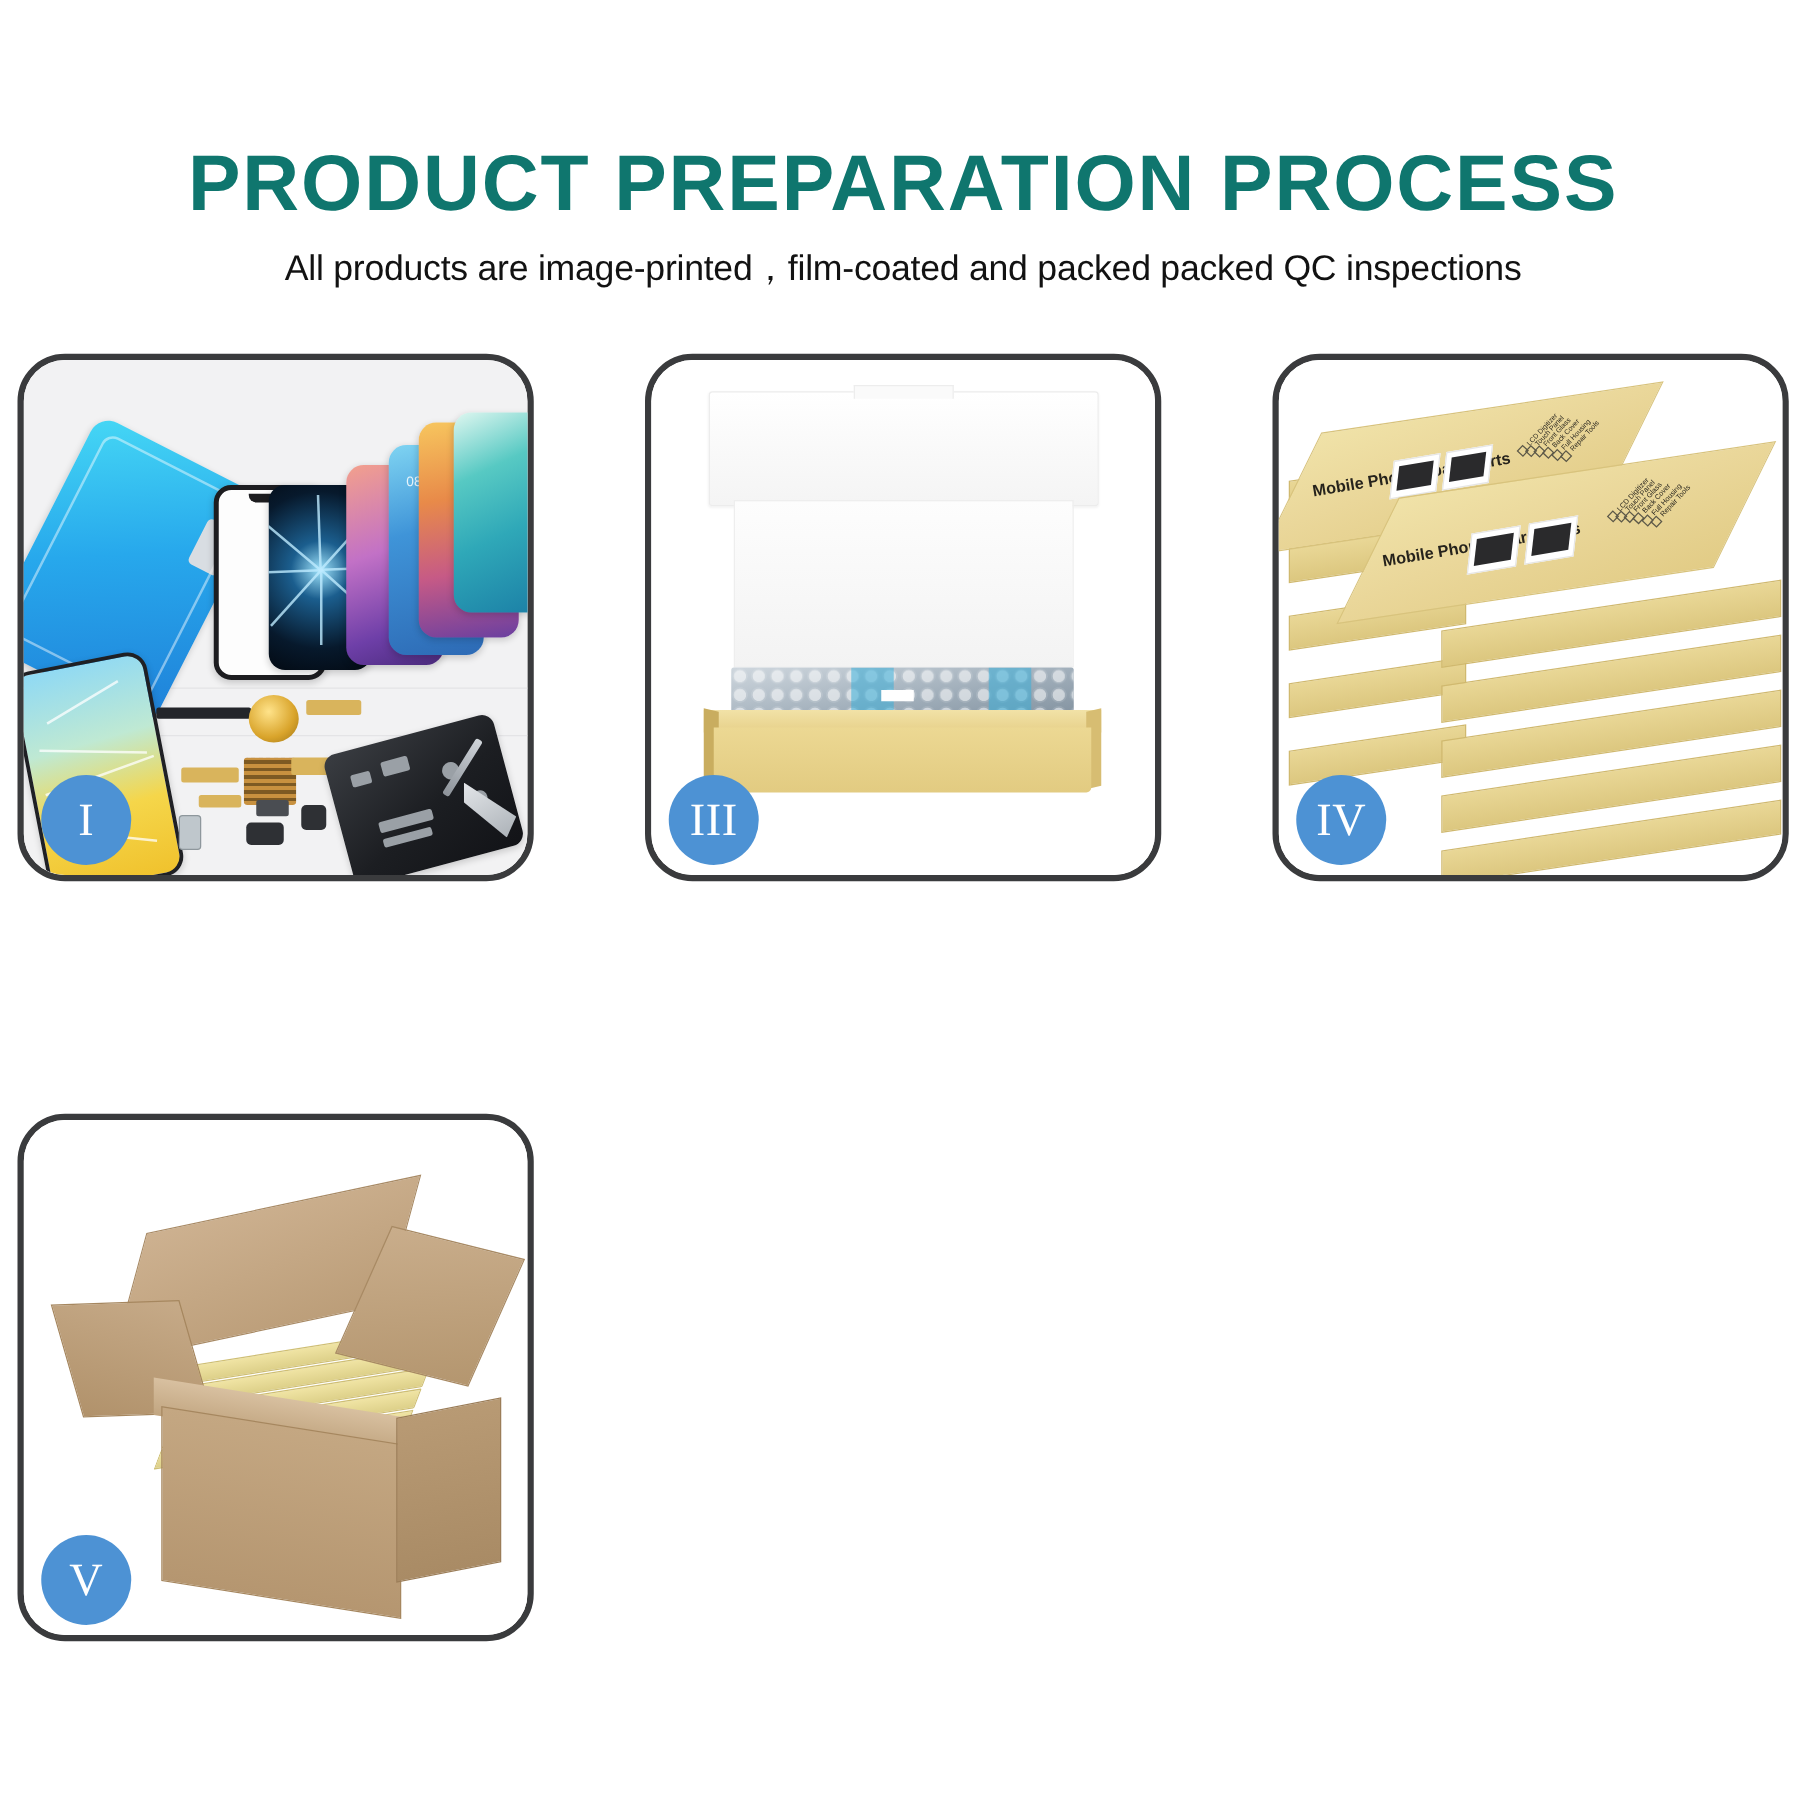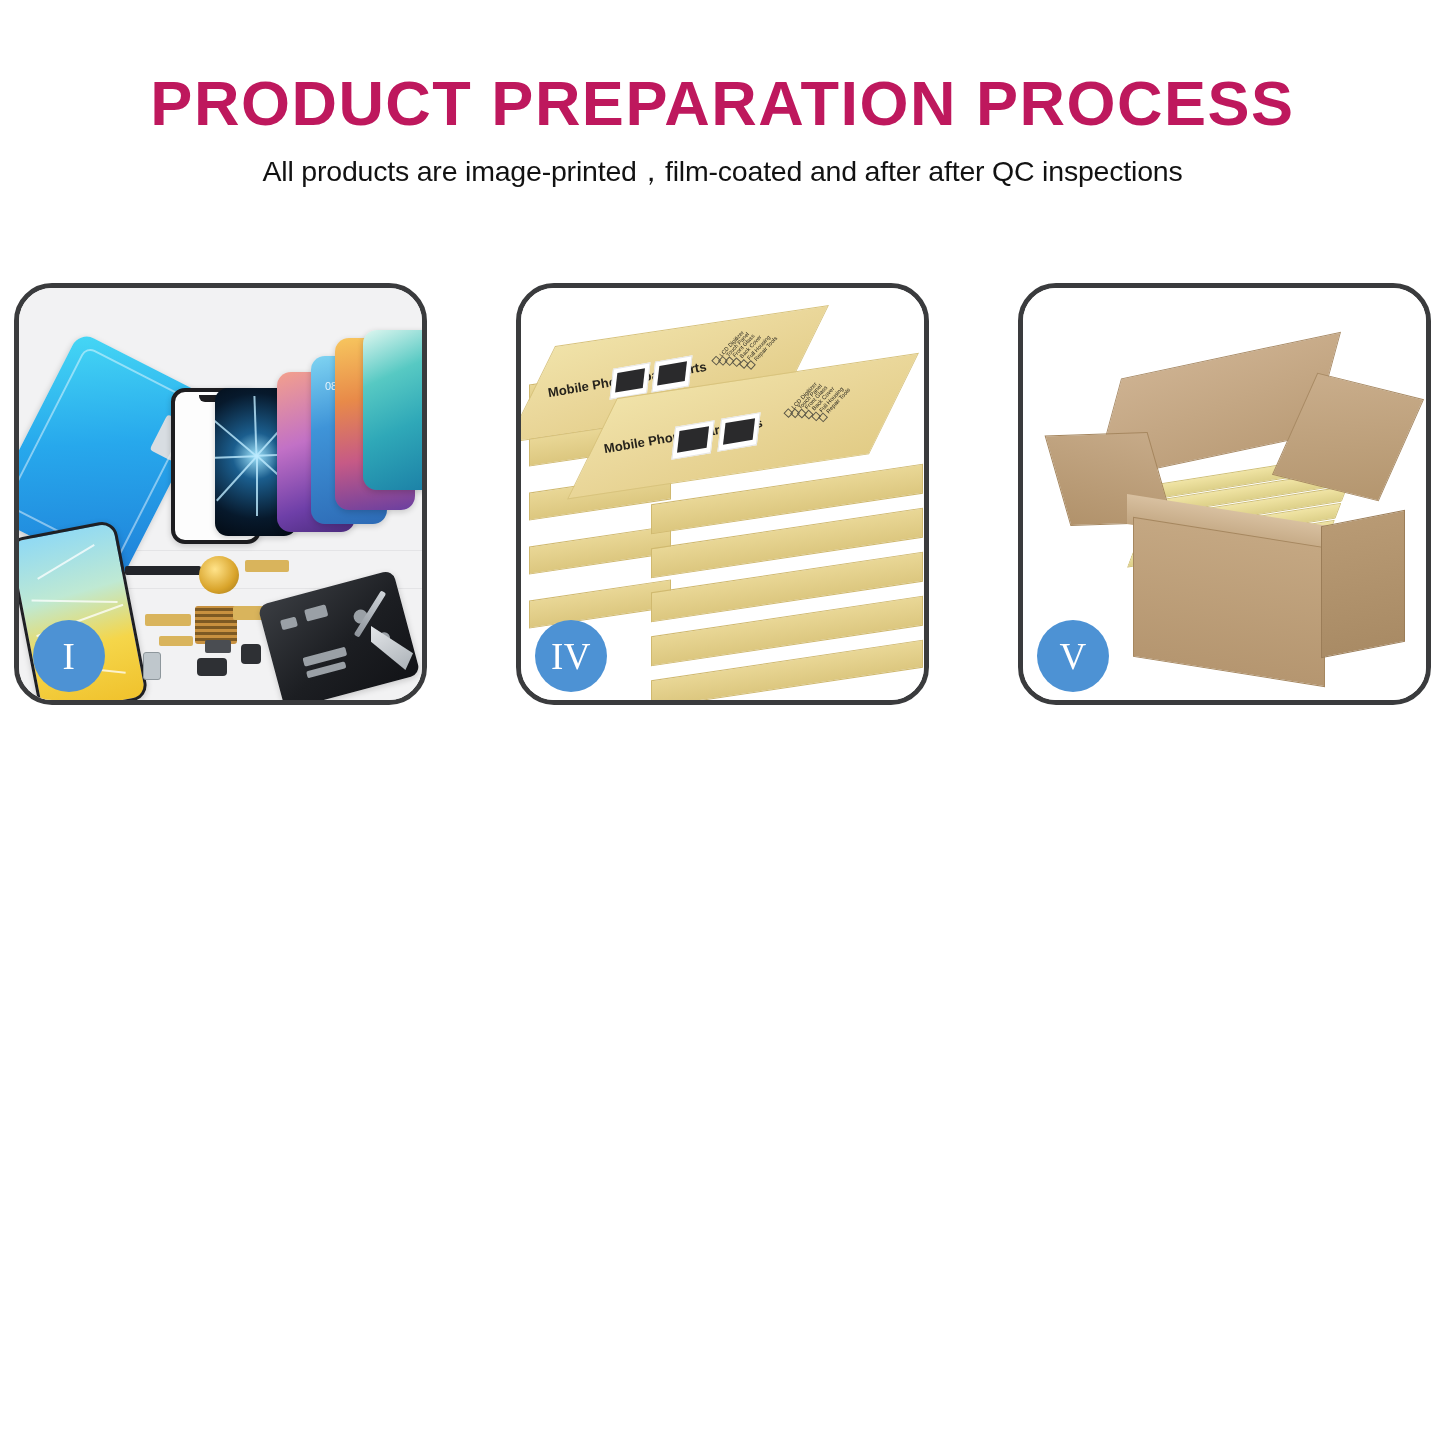--- a/index.html
+++ b/index.html
@@ -4,23 +4,23 @@
 <style>
   html,body{margin:0;padding:0;}
   body{
     width:1445px;height:1445px;background:#ffffff;
     font-family:"Liberation Sans",sans-serif;
     overflow:hidden;position:relative;
   }
   
   .header{position:absolute;left:0;top:0;width:1445px;text-align:center;}
   .title{
-    margin:0;padding-top:72px;
+    margin:0;padding-top:116px;
     font-size:63px;line-height:1.0;font-weight:700;
-    letter-spacing:1.5px;color:#be185d;
+    letter-spacing:1.5px;color:#0f766e;
     font-family:"Liberation Sans",sans-serif;
     white-space:nowrap;
   }
   .subtitle{
     margin:0;padding-top:22px;
     font-size:28.5px;line-height:1.0;font-weight:500;
     color:#121212;letter-spacing:-0.2px;white-space:nowrap;
   }
   
   .grid{
@@ -281,21 +281,21 @@
     position:absolute;left:228px;top:2px;width:150px;height:92px;
     background:linear-gradient(150deg,rgba(246,250,252,.95),rgba(228,238,244,.6));
     transform:skewY(-18deg) skewX(-30deg);
   }
 </style>
 </head>
 <body>
 
 <div class="header">
   <h1 class="title">PRODUCT PREPARATION PROCESS</h1>
-  <p class="subtitle">All products are image-printed，film-coated and after after QC inspections</p>
+  <p class="subtitle">All products are image-printed，film-coated and packed packed QC inspections</p>
 </div>
 
 <div class="grid">
 
   <div class="panel">
     <div class="stage">
       <div class="p1">
         <div class="shelf" style="top:262px"></div>
         <div class="shelf" style="top:300px"></div>
 
@@ -353,20 +353,43 @@
           <div class="pad" style="left:30px;top:76px;width:40px;height:7px;"></div>
         </div>
         <div class="tool"></div>
         <div class="tweez"></div>
       </div>
     </div>
     <div class="badge">I</div>
   </div>
 
 
+  <div class="panel">
+    <div class="stage">
+      <div class="p3">
+        <div class="lid">
+            <div class="tab"></div>
+          </div>
+        <div class="backwall"></div>
+        <div class="boxbase">
+          <div class="innerpack">
+            <div class="bb"></div>
+            <div class="teal" style="left:96px"></div>
+            <div class="teal" style="left:206px"></div>
+            <div class="lbl"></div>
+          </div>
+          <div class="rim"></div>
+          <div class="leftw"></div>
+          <div class="rightw"></div>
+          <div class="front"></div>
+        </div>
+      </div>
+    </div>
+    <div class="badge">III</div>
+  </div>
 
   <div class="panel">
     <div class="stage">
       <div class="p4">
         <div class="stack">
 
           <div class="ybox">
             <div class="side" style="left:8px;top:86px;width:140px;height:26px;"></div>
           </div>
           <div class="ybox">

